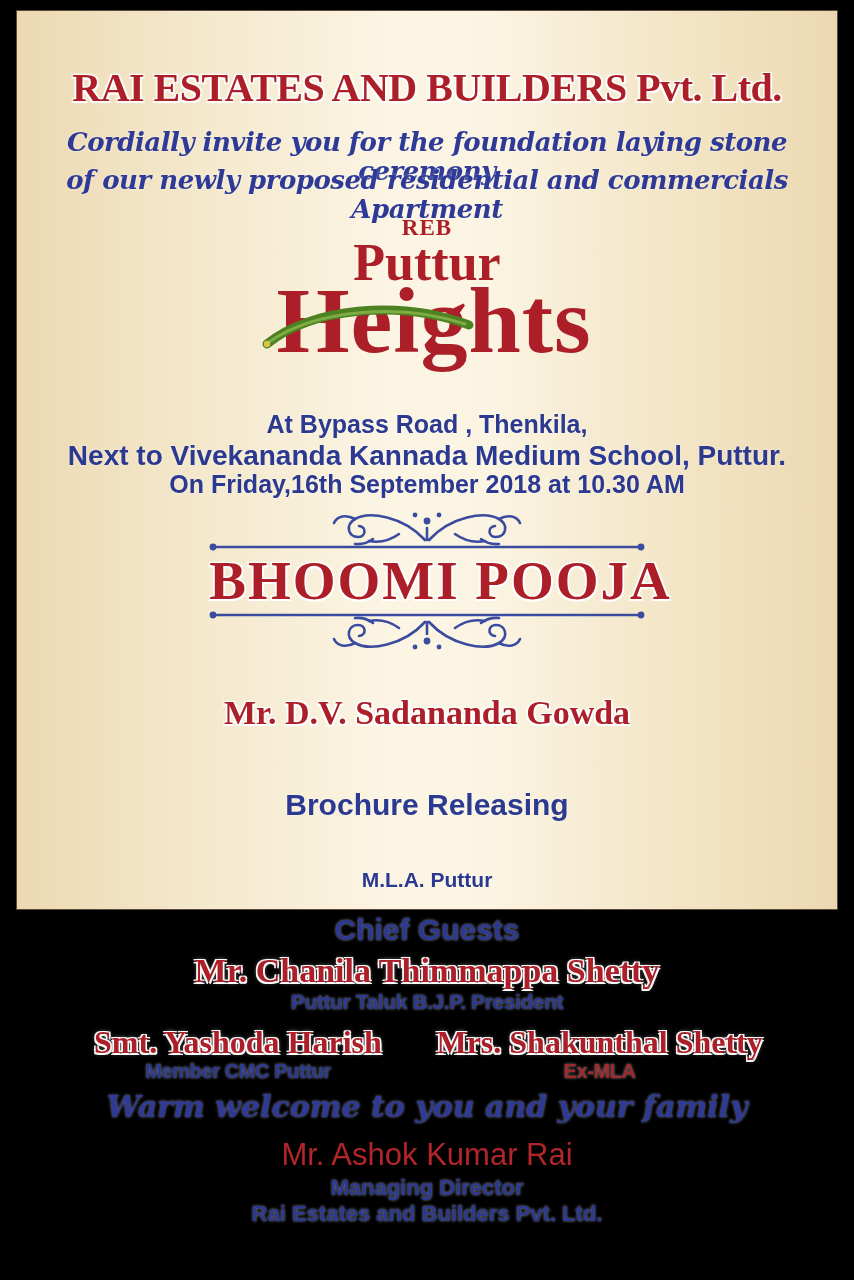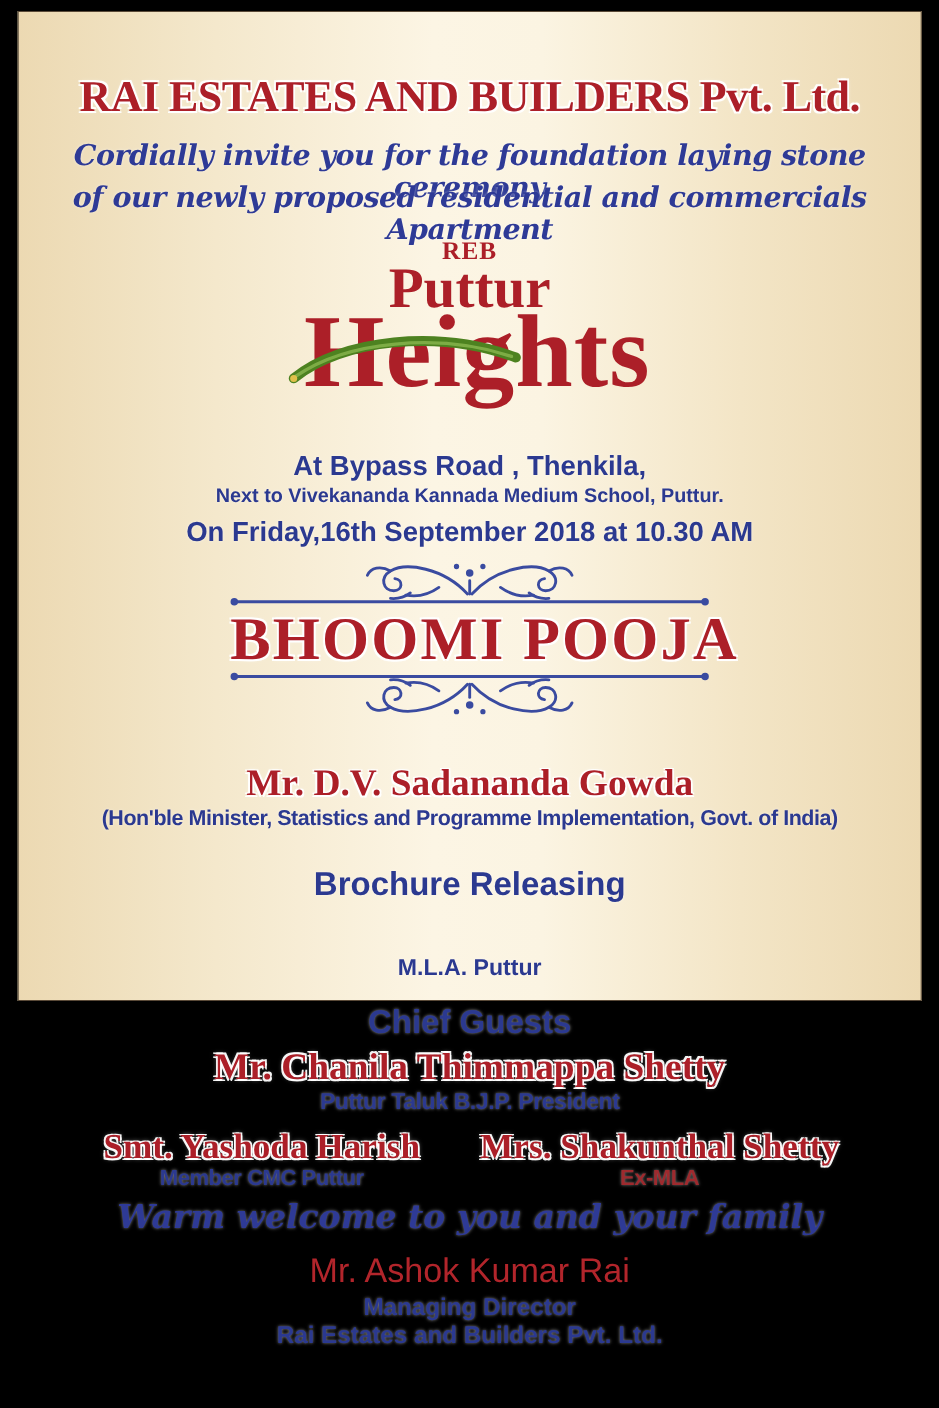--- a/index.html
+++ b/index.html
@@ -47,21 +47,21 @@
   <div class="abs serif-red" style="top:224px;font-size:52px;text-shadow:none;">Puttur</div>
   <div class="abs serif-red" style="top:258px;left:14px;font-size:94px;letter-spacing:1px;text-shadow:none;">Heights</div>
 
   <svg style="position:absolute;top:288px;left:calc(50% - 168px);" width="218" height="52" viewBox="0 0 218 52">
     <path d="M8,46 C52,10 140,1 210,27" fill="none" stroke="#4d8220" stroke-width="9" stroke-linecap="round"></path>
     <path d="M10,44 C56,12 140,4 206,26" fill="none" stroke="#86b44c" stroke-width="3" stroke-linecap="round" opacity="0.85"></path>
     <circle cx="8" cy="46" r="3.2" fill="#dfc04a"></circle>
   </svg>
 
   <div class="abs sans-blue" style="top:400px;font-size:25px;">At Bypass Road , Thenkila,</div>
-  <div class="abs sans-blue" style="top:430px;font-size:18px;">Next to Vivekananda Kannada Medium School,  Puttur.</div>
+  <div class="abs sans-blue" style="top:430px;font-size:28px;">Next to Vivekananda Kannada Medium School,  Puttur.</div>
   <div class="abs sans-blue" style="top:460px;font-size:25px;">On Friday,16th September 2018 at 10.30 AM</div>
 
   <svg style="position:absolute;top:496px;left:calc(50% - 220px);" width="440" height="48" viewBox="0 0 440 48">
     <g stroke="#3a4ba0" fill="none" stroke-width="2.6" stroke-linecap="round">
       <line x1="6" y1="41" x2="434" y2="41"></line>
       <g>
         <path d="M218,34 C196,10 162,5 148,13 C138,19 141,31 151,31 C159,31 160,21 152,20"></path>
         <path d="M192,28 q-14,10 -30,7"></path>
         <path d="M148,13 C139,8 130,10 127,17"></path>
         <path d="M166,33 q-8,6 -18,5"></path>
@@ -105,21 +105,20 @@
     <g fill="#3a4ba0">
       <circle cx="6" cy="41" r="3.4"></circle>
       <circle cx="434" cy="41" r="3.4"></circle>
       <circle cx="220" cy="15" r="3.4"></circle>
       <circle cx="208" cy="9" r="2.4"></circle>
       <circle cx="232" cy="9" r="2.4"></circle>
     </g>
   </svg>
 
   <div class="abs serif-red" style="top:684px;font-size:34px;">Mr. D.V. Sadananda Gowda</div>
-  <div class="abs sans-blue cond" style="top:724px;font-size:19.5px;">(Hon'ble Minister, Statistics and Programme Implementation, Govt. of India)</div>
 
   <div class="abs sans-blue" style="top:778px;font-size:30px;">Brochure Releasing</div>
   <div class="abs sans-blue" style="top:858px;font-size:21px;">M.L.A. Puttur</div>
 
   <div class="abs sans-blue" style="top:903px;font-size:30px;">Chief Guests</div>
   <div class="abs serif-red" style="top:942px;font-size:34px;">Mr. Chanila Thimmappa Shetty</div>
   <div class="abs sans-blue cond" style="top:980px;font-size:21px;">Puttur Taluk B.J.P. President</div>
 
   <div class="col-left serif-red" style="top:1015px;font-size:32px;">Smt. Yashoda Harish</div>
   <div class="col-right serif-red" style="top:1015px;font-size:32px;">Mrs. Shakunthal Shetty</div>

